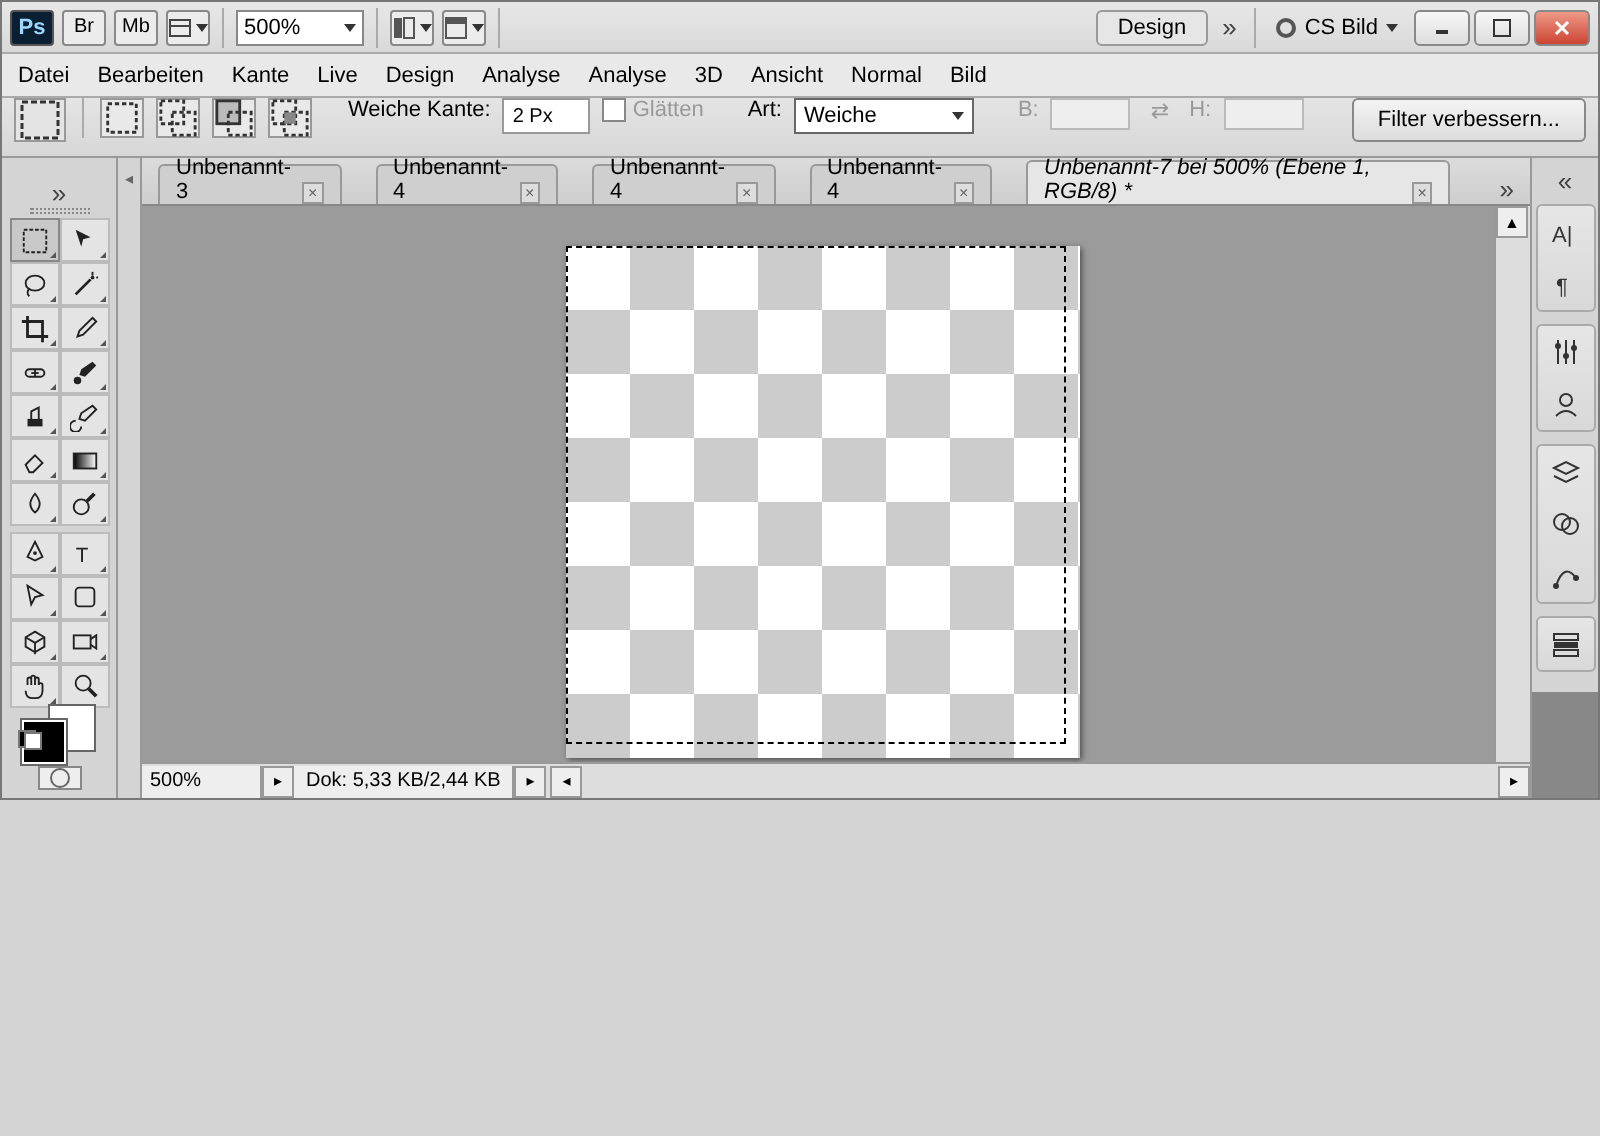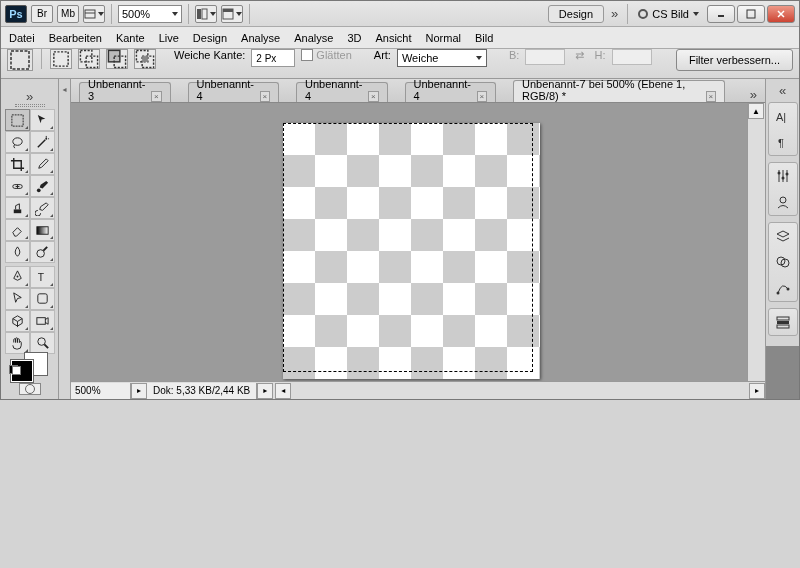--- a/index.html
+++ b/index.html
@@ -54,21 +54,21 @@
   .sw-mini:before{content:"";position:absolute;width:7px;height:7px;background:#000;border:1px solid #777;top:0;left:0;}
   .sw-mini:after{content:"";position:absolute;width:7px;height:7px;background:#fff;border:1px solid #777;bottom:0;right:0;}
   .sw-swap { position:absolute; top:0; right:2px; font-size:11px; color:#333;}
   .qmask { margin-top:8px; width:22px;height:18px; border:1px solid #888; background:#eee; display:flex;align-items:center;justify-content:center;}
   .qmask div{width:10px;height:10px;border:1px solid #666;border-radius:50%;}
 
   
   .docarea { flex:1; display:flex; flex-direction:column; background:#9b9b9b; }
   .tabstrip { height:24px; background:linear-gradient(#dcdcdc,#cdcdcd); border-bottom:1px solid #888; display:flex; align-items:flex-end; padding-left:8px;}
   .tab { height:20px; padding:0 8px; border:1px solid #999; border-bottom:none; background:#cfcfcf; margin-right:17px; display:flex; align-items:flex-end; gap:5px; border-radius:3px 3px 0 0; font-size:10px;}
-  .tab.active { background:#e6e6e6; height:22px;}
+  .tab.active { background:#e6e6e6; height:22px;font-style:italic;}
   .tab .x { width:11px;height:11px; border:1px solid #999; font-size:8px; display:flex;align-items:center;justify-content:center; color:#666; background:#ddd;}
   .tabstrip .dbl-arrow { margin-left:auto; padding:0 8px;}
   .canvas-wrap { flex:1; position:relative; overflow:hidden; background:#9b9b9b;}
   .canvas { position:absolute; left:212px; top:20px; width:257px; height:256px; background:#fff; box-shadow:1px 1px 3px rgba(0,0,0,0.5);
     background-image:
       linear-gradient(45deg,#ccc 25%,transparent 25%),
       linear-gradient(-45deg,#ccc 25%,transparent 25%),
       linear-gradient(45deg,transparent 75%,#ccc 75%),
       linear-gradient(-45deg,transparent 75%,#ccc 75%);
     background-size:64px 64px;

